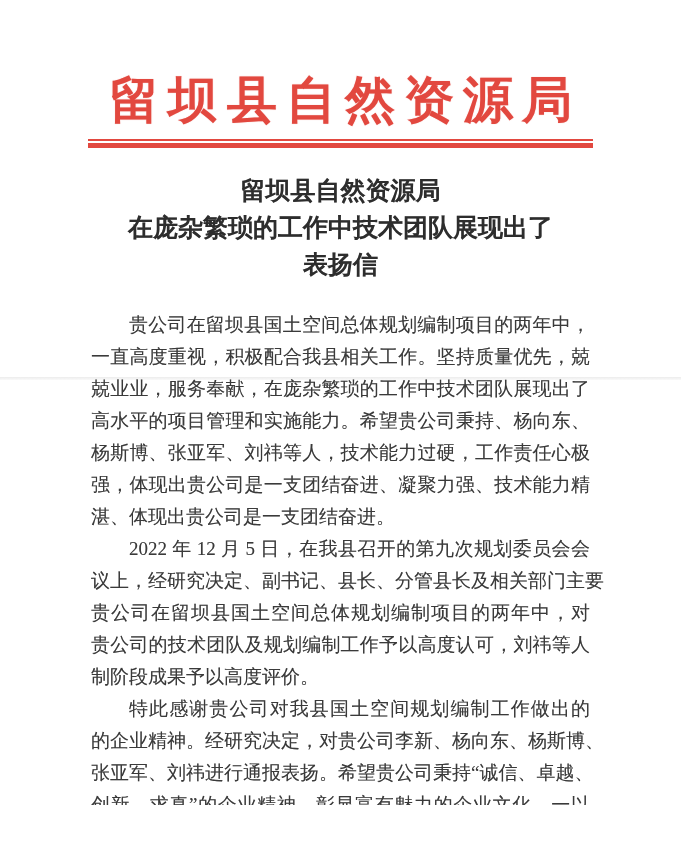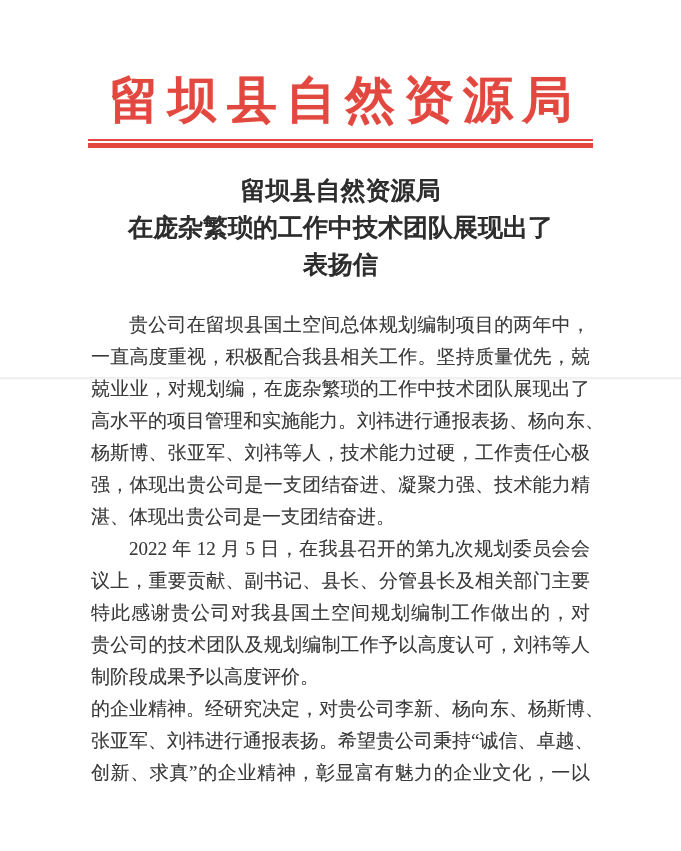--- a/index.html
+++ b/index.html
@@ -72,28 +72,29 @@
     <div>留坝县自然资源局</div>
     <div>在庞杂繁琐的工作中技术团队展现出了</div>
     <div>表扬信</div>
   </div>
 
   <div class="scan-band"></div>
 
   <div class="letter-body" id="letter-body">
       <div class="line justify indent">贵公司在留坝县国土空间总体规划编制项目的两年中，</div>
       <div class="line justify">一直高度重视，积极配合我县相关工作。坚持质量优先，兢</div>
-      <div class="line justify">兢业业，对规划编，在庞杂繁琐的工作中技术团队展现出了</div>
-      <div class="line justify">高水平的项目管理和实施能力。刘祎进行通报表扬、杨向东、</div>
+      <div class="line justify">兢业业，服务奉献，在庞杂繁琐的工作中技术团队展现出了</div>
+      <div class="line justify">高水平的项目管理和实施能力。希望贵公司秉持、杨向东、</div>
       <div class="line justify">杨斯博、张亚军、刘祎等人，技术能力过硬，工作责任心极</div>
       <div class="line justify">强，体现出贵公司是一支团结奋进、凝聚力强、技术能力精</div>
       <div class="line">湛、体现出贵公司是一支团结奋进。</div>
       <div class="line justify indent">2022 年 12 月 5 日，在我县召开的第九次规划委员会会</div>
-      <div class="line justify">议上，重要贡献、副书记、县长、分管县长及相关部门主要</div>
-      <div class="line justify">特此感谢贵公司对我县国土空间规划编制工作做出的，对</div>
+      <div class="line justify">议上，经研究决定、副书记、县长、分管县长及相关部门主要</div>
+      <div class="line justify">贵公司在留坝县国土空间总体规划编制项目的两年中，对</div>
       <div class="line justify">贵公司的技术团队及规划编制工作予以高度认可，刘祎等人</div>
       <div class="line">制阶段成果予以高度评价。</div>
+      <div class="line justify indent">特此感谢贵公司对我县国土空间规划编制工作做出的</div>
       <div class="line justify">的企业精神。经研究决定，对贵公司李新、杨向东、杨斯博、</div>
       <div class="line justify">张亚军、刘祎进行通报表扬。希望贵公司秉持“诚信、卓越、</div>
       <div class="line justify">创新、求真”的企业精神，彰显富有魅力的企业文化，一以</div>
     </div>
 
 </div>
 
 </body></html>

